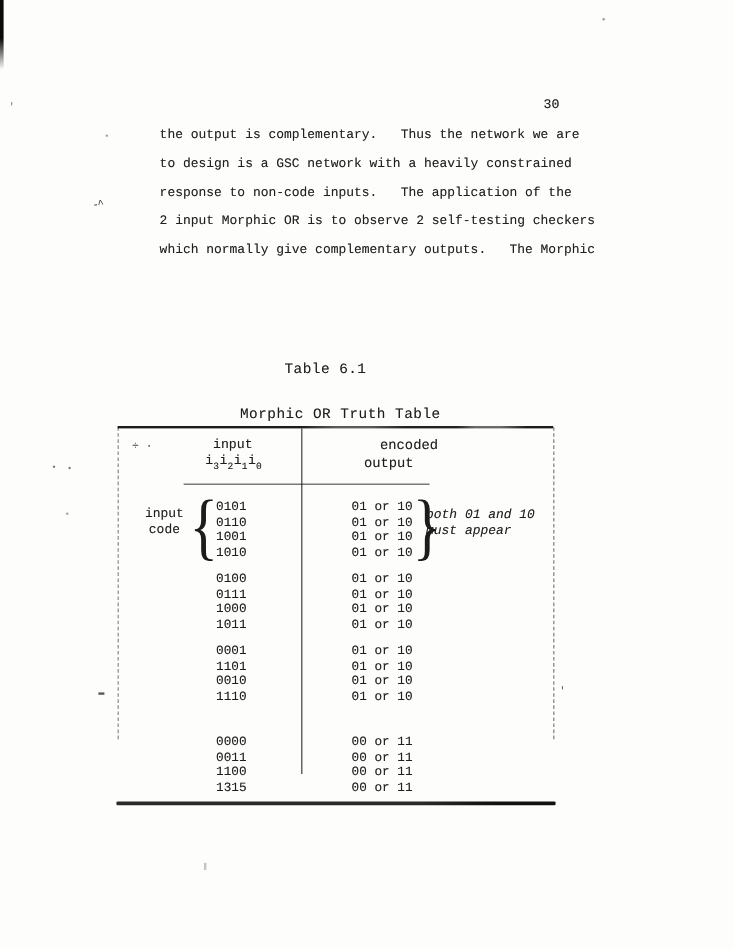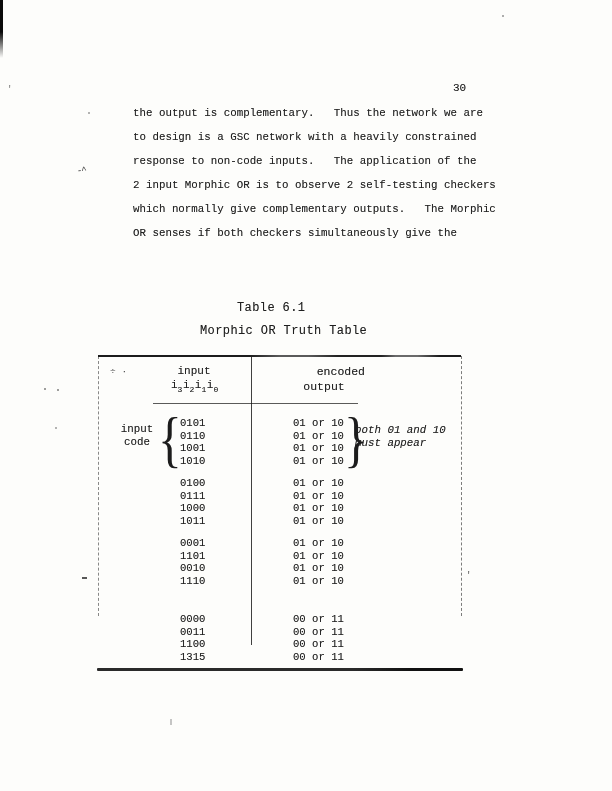--- a/index.html
+++ b/index.html
@@ -13,21 +13,21 @@
 
   
   .page-number{position:absolute;left:453px;top:82px;font-size:11px;}
 
   
   .paragraph{position:absolute;left:133px;top:101px;width:400px;font-size:10.8px;}
   .paragraph .pline{line-height:24px;height:24px;white-space:pre;}
 
   
   .caption-number{position:absolute;left:237px;top:301px;font-size:12px;letter-spacing:0.4px;text-align:center;}
-  .caption-title{position:absolute;left:200px;top:324px;font-size:12px;letter-spacing:0.4px;}
+  .caption-title{position:absolute;left:200px;top:338px;font-size:12px;letter-spacing:0.4px;}
 
   
   .table-box{
     position:absolute;left:98px;top:356px;width:362px;height:260px;
     border-left:1px dashed rgba(20,20,20,0.5);
     border-right:1px dashed rgba(20,20,20,0.55);
   }
   .top-rule{
     position:absolute;left:98px;top:355px;width:363px;height:2px;
     background:linear-gradient(90deg,#1c1c1c 0 42%,#5a5a5a 50% 58%,#222 66% 78%,#6a6a6a 82% 88%,#1c1c1c 94%);
@@ -87,21 +87,20 @@
 <body>
 
 <div class="page-number typed">30</div>
 
 <div class="paragraph typed">
   <div class="pline">the output is complementary.   Thus the network we are</div>
   <div class="pline">to design is a GSC network with a heavily constrained</div>
   <div class="pline">response to non-code inputs.   The application of the</div>
   <div class="pline">2 input Morphic OR is to observe 2 self-testing checkers</div>
   <div class="pline">which normally give complementary outputs.   The Morphic</div>
-  <div class="pline">OR senses if both checkers simultaneously give the</div>
 </div>
 
 <div class="caption-number typed">Table 6.1</div>
 <div class="caption-title typed">Morphic OR Truth Table</div>
 
 <div class="top-rule"></div>
 <div class="bottom-rule"></div>
 
 <div class="table-box">
   <div class="col-divider"></div>

